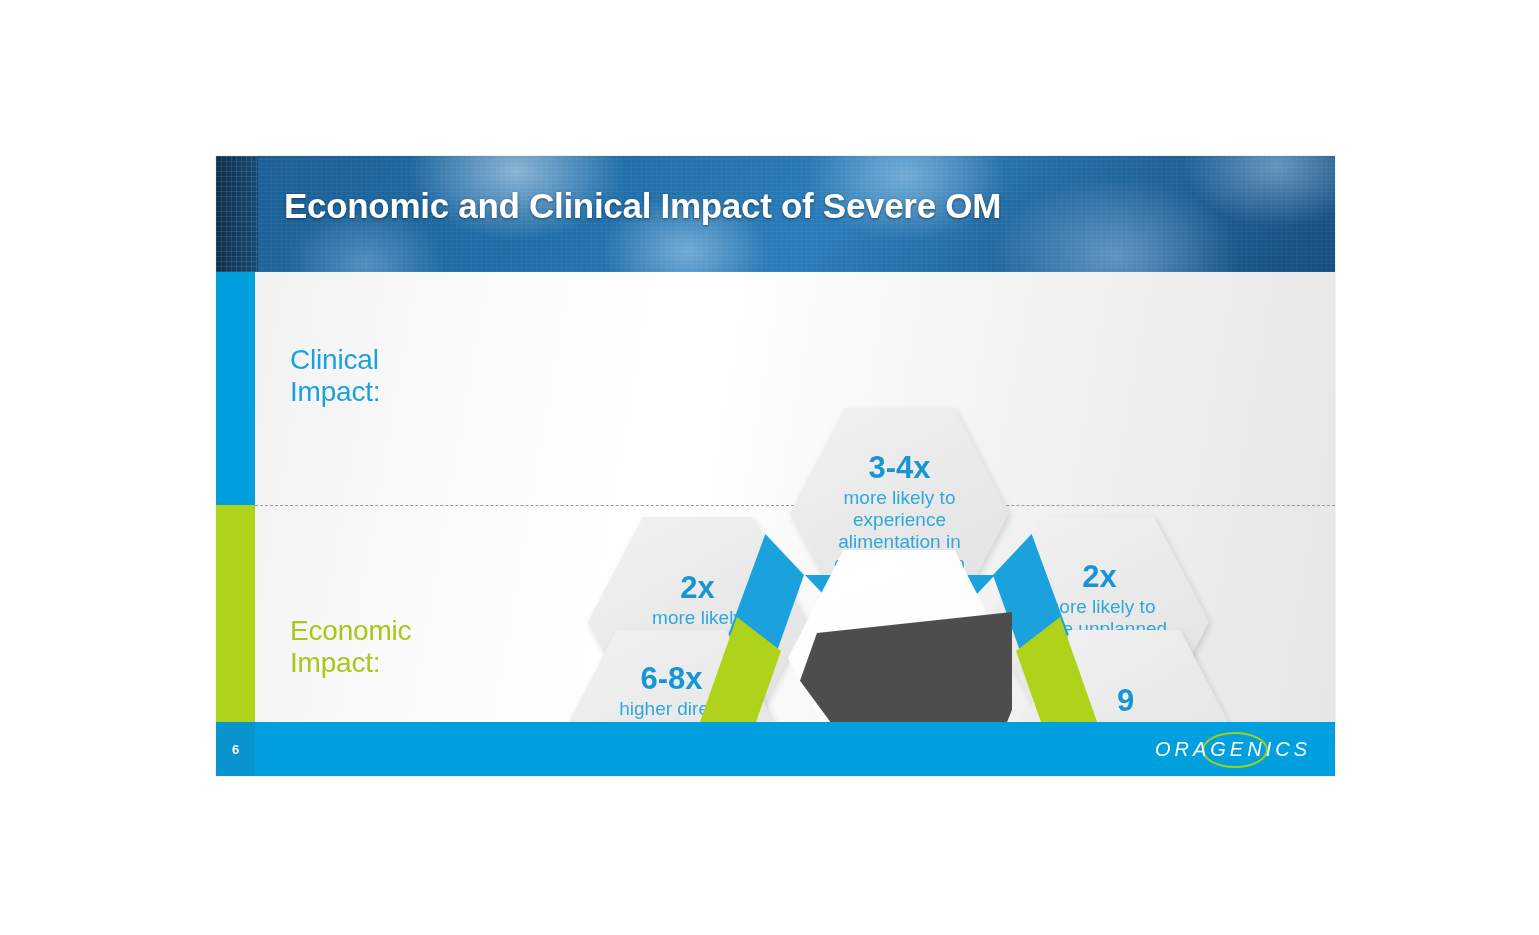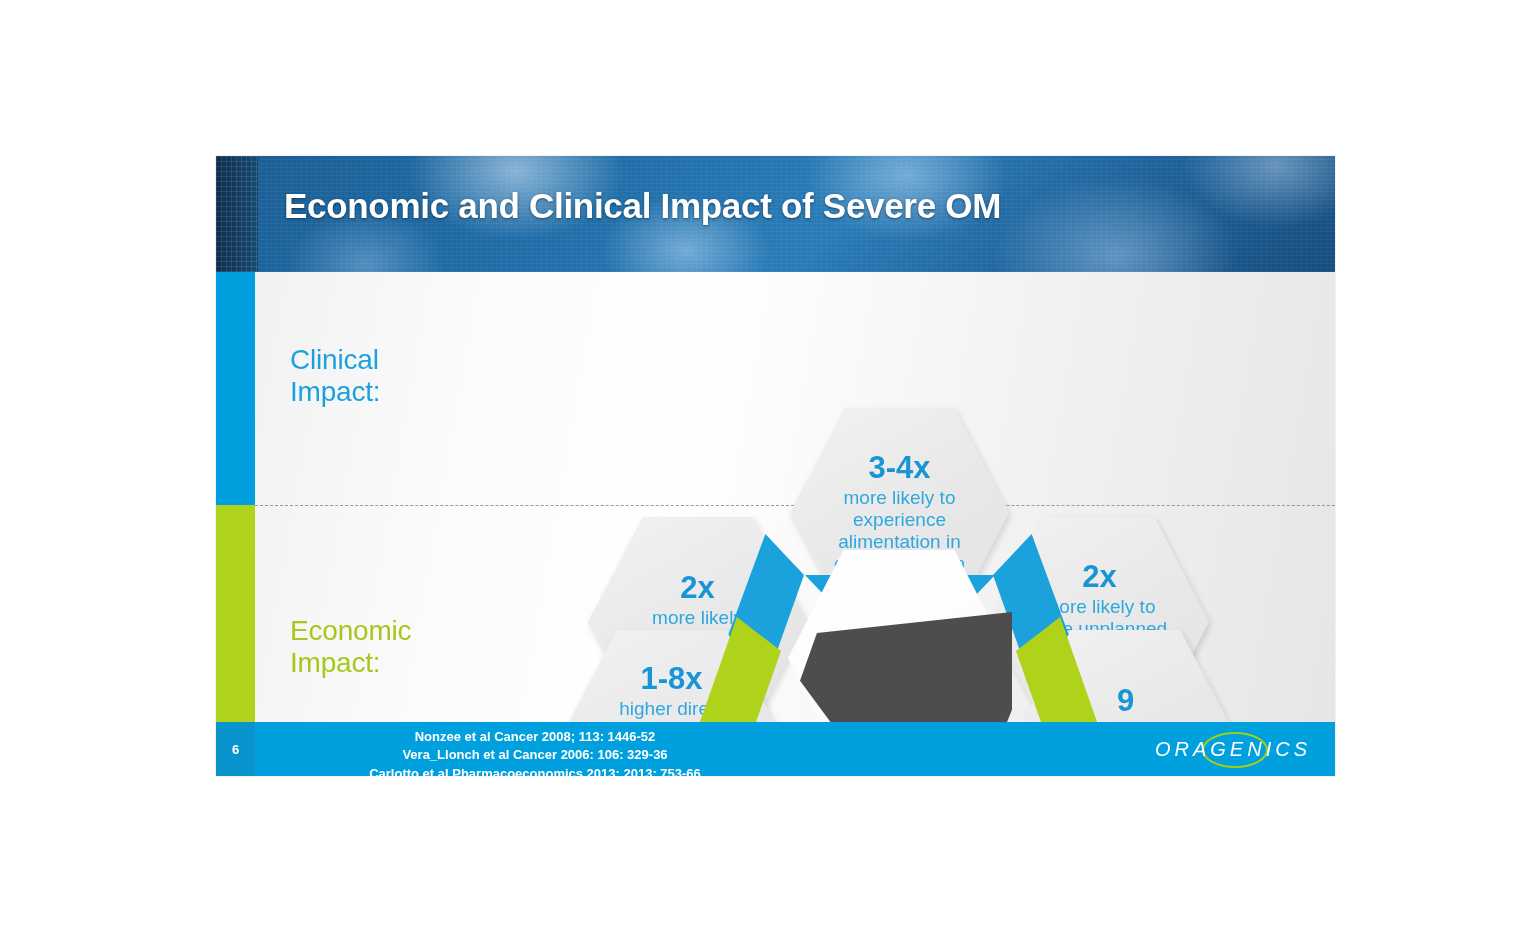--- a/index.html
+++ b/index.html
@@ -203,21 +203,21 @@
 radiation</div>
       </div>
     </div>
 
     <div class="accent" style="left:777px;top:262px;width:92px;height:186px;background:#1ba2dd;
          -webkit-clip-path:polygon(42% 0,100% 78%,56% 100%,0 22%);clip-path:polygon(42% 0,100% 78%,56% 100%,0 22%);"></div>
 
     <div class="hex-shadowwrap" style="left:346px;top:358px;width:219px;height:210px;">
       <div class="hex" style="left:0;top:0;width:219px;height:210px;"></div>
       <div class="hex-txt">
-        <div class="hex-num">1-8x</div>
+        <div class="hex-num">6-8x</div>
         <div class="hex-desc">higher direct
 hospital costs
 due to longer
 stay/delivery of
 alimentation</div>
       </div>
     </div>
 
     <div class="accent" style="left:473px;top:345px;width:92px;height:170px;background:#afd31b;
          -webkit-clip-path:polygon(52% 0,100% 20%,48% 100%,0 80%);clip-path:polygon(52% 0,100% 20%,48% 100%,0 80%);"></div>
@@ -235,22 +235,19 @@
     <div class="accent" style="left:800px;top:345px;width:92px;height:170px;background:#afd31b;
          -webkit-clip-path:polygon(48% 0,100% 80%,52% 100%,0 20%);clip-path:polygon(48% 0,100% 80%,52% 100%,0 20%);"></div>
 
     <div id="center-hex"></div>
     <div id="anim-overlay"></div>
 
   </div>
 
   <div id="footer">
     <div id="page-num-box">6</div>
-    <div id="citations">Nonzee et al Cancer 2008; 113: 1446-52
-Vera_Llonch et al Cancer 2006: 106: 329-36
-Carlotto et al Pharmacoeconomics 2013: 2013: 753-66</div>
     <div id="logo">
       <div id="logo-ring"></div>
       <div id="logo-text">ORAGENICS</div>
     </div>
   </div>
 
 </div>
 
 </body></html>

